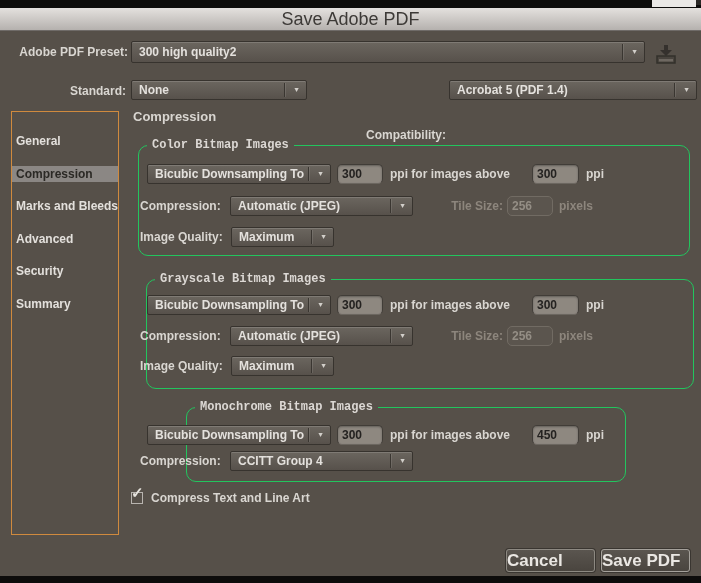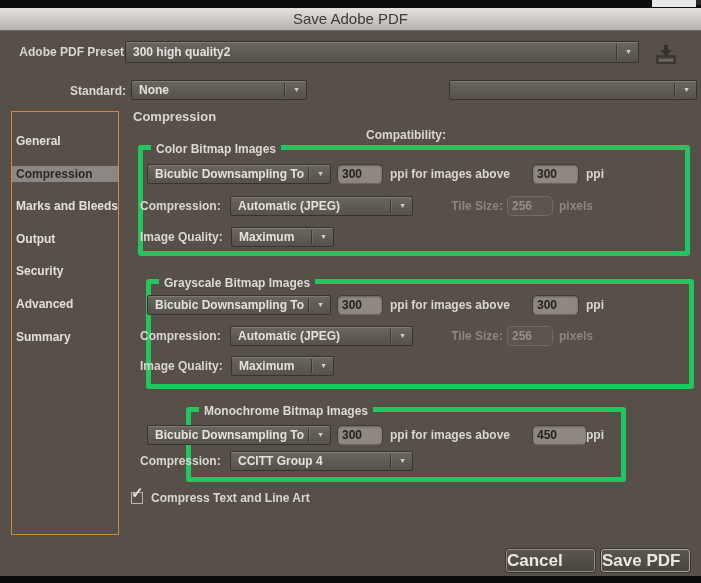--- a/index.html
+++ b/index.html
@@ -12,21 +12,21 @@
   
   .top-strip{left:0;top:0;width:701px;height:8px;background:#0d0c0b;}
   .top-strip-white{left:652px;top:0;width:44px;height:7px;background:#eae8e6;}
   .top-strip-notch{left:696px;top:0;width:5px;height:5px;background:#2a2826;}
   .bottom-strip{left:0;top:576px;width:701px;height:7px;background:#0d0c0b;}
   
   .titlebar{
     left:0;top:8px;width:701px;height:23px;
     background:linear-gradient(#e4e1de,#b5b1ae);
     border-bottom:1px solid #6f6b68;box-sizing:border-box;
-    text-align:center;line-height:22px;font-size:15px;color:#3d3a37;
+    text-align:center;line-height:22px;font-size:18px;color:#3d3a37;
   }
   
   .lbl{color:#d9d6d1;font-weight:bold;font-size:12px;line-height:20px;white-space:nowrap;}
   .lbl-r{text-align:right;}
   .lbl-dis{color:#8d867d;}
   
   .dd{
     height:20px;background:linear-gradient(#6b665f,#57514b);
     border:1px solid #37332e;border-radius:2px;box-sizing:border-box;
     box-shadow:inset 0 1px 0 rgba(255,255,255,.14);
@@ -51,21 +51,21 @@
     border:1px solid #d08a3e;box-sizing:border-box;padding-top:5px;
   }
   .side-item{
     height:16.6px;line-height:16.6px;padding-left:4px;
     font-size:12px;font-weight:bold;color:#e3e0dc;white-space:nowrap;overflow:hidden;margin-top:16px;
   }
   .side-item.sel{background:#8b8784;color:#2b2925;}
   
   .panel-title{left:133px;top:107px;font-size:13px;}
   .group{
-    border:5px solid #22c55e;border-radius:3px;box-sizing:border-box;
+    border:1px solid #22c55e;border-radius:10px;box-sizing:border-box;font-family:Liberation Mono, monospace;
   }
   .legend{
     position:absolute;top:-8px;left:8px;padding:0 5px;background:#565049;
     font-size:12px;font-weight:bold;color:#dcd8d4;line-height:15px;white-space:nowrap;
   }
   
   .cb-box{
     left:131px;top:492px;width:12px;height:12px;border:1px solid #b8b4af;
     box-sizing:border-box;background:transparent;
   }
@@ -88,52 +88,52 @@
 <div class="abs top-strip"></div>
 <div class="abs top-strip-white"></div>
 <div class="abs top-strip-notch"></div>
 <div class="abs bottom-strip"></div>
 
 <div class="abs titlebar">
   <span>Save Adobe PDF</span>
 </div>
 
 <div class="abs lbl lbl-r" style="left:0;top:42px;width:128px;">Adobe PDF Preset:</div>
-<div class="abs dd" style="left:125px;top:41px;width:514px;height:22px;">
+<div class="abs dd" style="left:131px;top:41px;width:514px;height:22px;">
   <span class="dd-value" style="line-height:20px;">300 high quality2</span>
   <span class="dd-sep"></span>
   <span class="dd-arrow">▼</span>
 </div>
 <div class="abs" style="left:654px;top:44px;width:24px;height:20px;">
   <svg width="24" height="20" viewBox="0 0 24 20">
     <path d="M10 1 L14 1 L14 6 L18 6 L12 12 L6 6 L10 6 Z" fill="#35312d"></path>
     <rect x="3" y="12" width="18" height="7" fill="#49443e" stroke="#33302b" stroke-width="1.5"></rect>
     <rect x="5" y="15" width="14" height="2.5" fill="#6e6861"></rect>
   </svg>
 </div>
 
 <div class="abs lbl lbl-r" style="left:0;top:81px;width:126px;">Standard:</div>
 <div class="abs dd" style="left:131px;top:80px;width:176px;">
   <span class="dd-value">None</span>
   <span class="dd-sep"></span>
   <span class="dd-arrow">▼</span>
 </div>
 <div class="abs lbl lbl-r" style="left:352px;top:81px;width:94px;margin-top:44px;">Compatibility:</div>
 <div class="abs dd" style="left:449px;top:80px;width:248px;">
+  <span class="dd-value">Acrobat 5 (PDF 1.4)</span>
   <span class="dd-sep"></span>
   <span class="dd-arrow">▼</span>
 </div>
 
 <div class="abs sidebar">
   <div class="side-item">General</div>
   <div class="side-item sel">Compression</div>
   <div class="side-item">Marks and Bleeds</div>
-  <div class="side-item">Output</div>
+  <div class="side-item">Advanced</div>
   <div class="side-item">Security</div>
-  <div class="side-item">Advanced</div>
   <div class="side-item">Summary</div>
 </div>
 
 <div class="abs lbl panel-title">Compression</div>
 
 <div class="abs group" style="left:138px;top:145px;width:552px;height:111px;">
   <span class="legend">Color Bitmap Images</span>
 </div>
 <div class="abs dd" style="left:147px;top:164px;width:184px;">
   <span class="dd-value">Bicubic Downsampling To</span>
@@ -195,21 +195,21 @@
 <div class="abs group" style="left:138px;top:407px;width:440px;height:75px;margin-left:48px;">
   <span class="legend">Monochrome Bitmap Images</span>
 </div>
 <div class="abs dd" style="left:147px;top:425px;width:184px;">
   <span class="dd-value">Bicubic Downsampling To</span>
   <span class="dd-sep"></span>
   <span class="dd-arrow">▼</span>
 </div>
 <input class="abs tf" style="left: 337px; top: 425px; width: 46px;" value="300">
 <div class="abs lbl" style="left:390px;top:425px;">ppi for images above</div>
-<input class="abs tf" style="left: 532px; top: 425px; width: 55px;" value="450">
+<input class="abs tf" style="left: 532px; top: 425px; width: 47px;" value="450">
 <div class="abs lbl" style="left:586px;top:425px;">ppi</div>
 
 <div class="abs lbl" style="left:140px;top:451px;">Compression:</div>
 <div class="abs dd" style="left:230px;top:451px;width:183px;">
   <span class="dd-value">CCITT Group 4</span>
   <span class="dd-sep"></span>
   <span class="dd-arrow">▼</span>
 </div>
 
 <div class="abs cb-box"></div>

